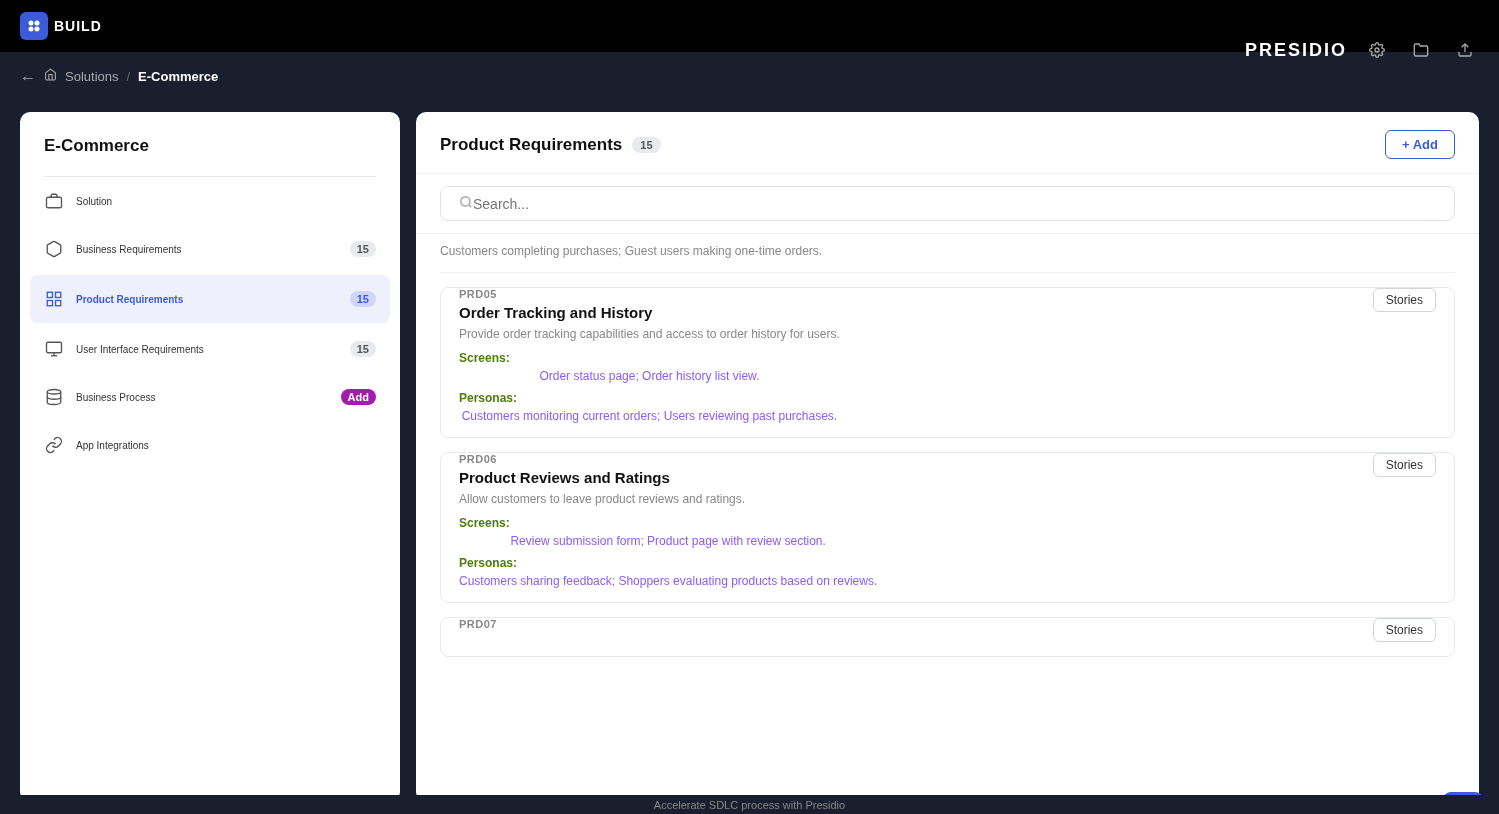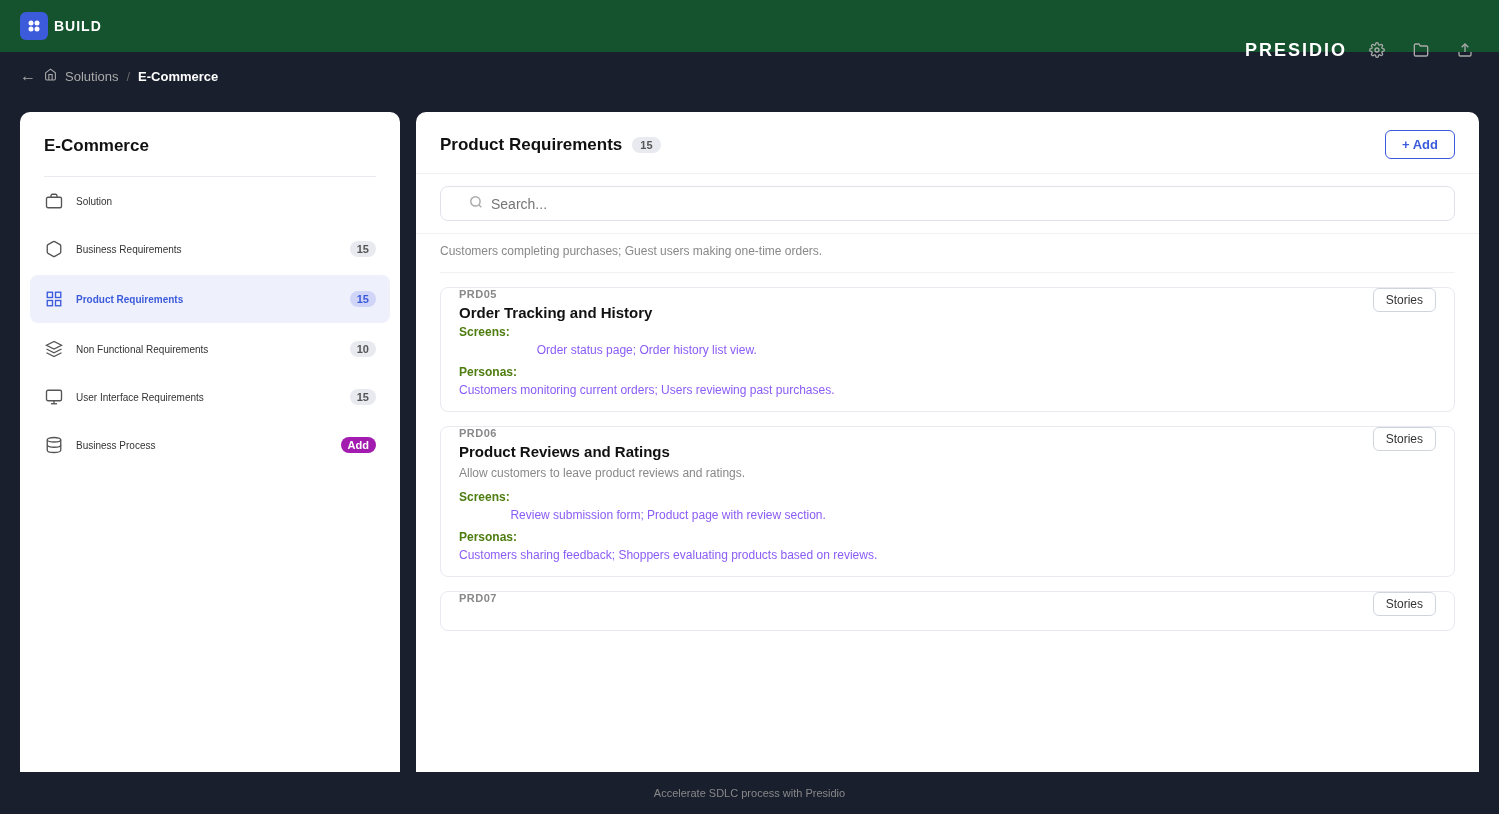--- a/index.html
+++ b/index.html
@@ -6,21 +6,21 @@
     body {
       font-family: -apple-system, BlinkMacSystemFont, 'Segoe UI', sans-serif;
       background: #1a1f2e;
       color: #333;
       height: 814px;
       overflow: hidden;
     }
 
     
     .navbar {
-      background: #14532d;
+      background: #000000;
       height: 52px;
       display: flex;
       align-items: center;
       justify-content: space-between;
       padding: 0 20px;
       position: fixed;
       top: 0; left: 0; right: 0;
       z-index: 100;
     }
     .navbar-left {
@@ -251,22 +251,21 @@
     
     .search-container {
       padding: 12px 24px;
       border-bottom: 1px solid #f0f1f5;
     }
     .search-box {
       display: flex;
       align-items: center;
       border: 1.5px solid #e0e2ea;
       border-radius: 8px;
-      padding: 8px 28px;
-      gap: 8px;
+      padding: 8px 18px;
     }
     .search-icon {
       color: #aaa;
       font-size: 14px;
     }
     .search-input {
       border: none;
       outline: none;
       font-size: 14px;
       color: #333;
@@ -350,21 +349,21 @@
       margin-left: 12px;
     }
 
     
     .status-bar {
       position: fixed;
       bottom: 0;
       left: 0;
       right: 0;
       background: #1a1f2e;
-      height: 42px;
+      height: 19px;
       display: flex;
       align-items: center;
       justify-content: center;
       z-index: 100;
     }
     .status-bar-text {
       color: #888;
       font-size: 11px;
     }
     .version-badge {
@@ -464,31 +463,20 @@
           <rect x="3" y="3" width="7" height="7"></rect>
           <rect x="14" y="3" width="7" height="7"></rect>
           <rect x="14" y="14" width="7" height="7"></rect>
           <rect x="3" y="14" width="7" height="7"></rect>
         </svg>
       </span>
       <span class="sidebar-item-label">Product Requirements</span>
       <span class="sidebar-badge">15</span>
     </div>
 
-    <div class="sidebar-item">
-      <span class="sidebar-item-icon">
-        <svg width="18" height="18" viewBox="0 0 24 24" fill="none" stroke="currentColor" stroke-width="1.8">
-          <polygon points="12 2 2 7 12 12 22 7 12 2"></polygon>
-          <polyline points="2 17 12 22 22 17"></polyline>
-          <polyline points="2 12 12 17 22 12"></polyline>
-        </svg>
-      </span>
-      <span class="sidebar-item-label">Non Functional Requirements</span>
-      <span class="sidebar-badge">10</span>
-    </div>
 
     <div class="sidebar-item">
       <span class="sidebar-item-icon">
         <svg width="18" height="18" viewBox="0 0 24 24" fill="none" stroke="currentColor" stroke-width="1.8">
           <rect x="2" y="3" width="20" height="14" rx="2"></rect>
           <line x1="8" y1="21" x2="16" y2="21"></line>
           <line x1="12" y1="17" x2="12" y2="21"></line>
         </svg>
       </span>
       <span class="sidebar-item-label">User Interface Requirements</span>
@@ -500,20 +488,29 @@
         <svg width="18" height="18" viewBox="0 0 24 24" fill="none" stroke="currentColor" stroke-width="1.8">
           <ellipse cx="12" cy="5" rx="9" ry="3"></ellipse>
           <path d="M21 12c0 1.66-4 3-9 3s-9-1.34-9-3"></path>
           <path d="M3 5v14c0 1.66 4 3 9 3s9-1.34 9-3V5"></path>
         </svg>
       </span>
       <span class="sidebar-item-label">Business Process</span>
       <span class="sidebar-badge add-badge">Add</span>
     </div>
 
+    <div class="sidebar-item">
+      <span class="sidebar-item-icon">
+        <svg width="18" height="18" viewBox="0 0 24 24" fill="none" stroke="currentColor" stroke-width="1.8">
+          <path d="M10 13a5 5 0 0 0 7.54.54l3-3a5 5 0 0 0-7.07-7.07l-1.72 1.71"></path>
+          <path d="M14 11a5 5 0 0 0-7.54-.54l-3 3a5 5 0 0 0 7.07 7.07l1.71-1.71"></path>
+        </svg>
+      </span>
+      <span class="sidebar-item-label">App Integrations</span>
+    </div>
   </div>
 
   <div class="content-panel">
 
     <div class="content-header">
       <div class="content-title-row">
         <span class="content-title">Product Requirements</span>
         <span class="content-count-badge">15</span>
       </div>
       <button class="add-btn">+ Add</button>
@@ -535,20 +532,21 @@
 
       <div class="top-partial">
         <div class="top-partial-text">Customers completing purchases; Guest users making one-time orders.</div>
       </div>
 
       <div class="req-card">
         <div class="req-card-header">
           <div>
             <div class="req-id">PRD05</div>
             <div class="req-title">Order Tracking and History</div>
+            <div class="req-desc">Provide order tracking capabilities and access to order history for users.</div>
             <div class="req-field-label">Screens:</div>
             <div class="req-field-value">Order status page; Order history list view.</div>
             <div class="req-field-label">Personas:</div>
             <div class="req-field-value">Customers monitoring current orders; Users reviewing past purchases.</div>
           </div>
           <button class="stories-btn">Stories</button>
         </div>
       </div>
 
       <div class="req-card">

